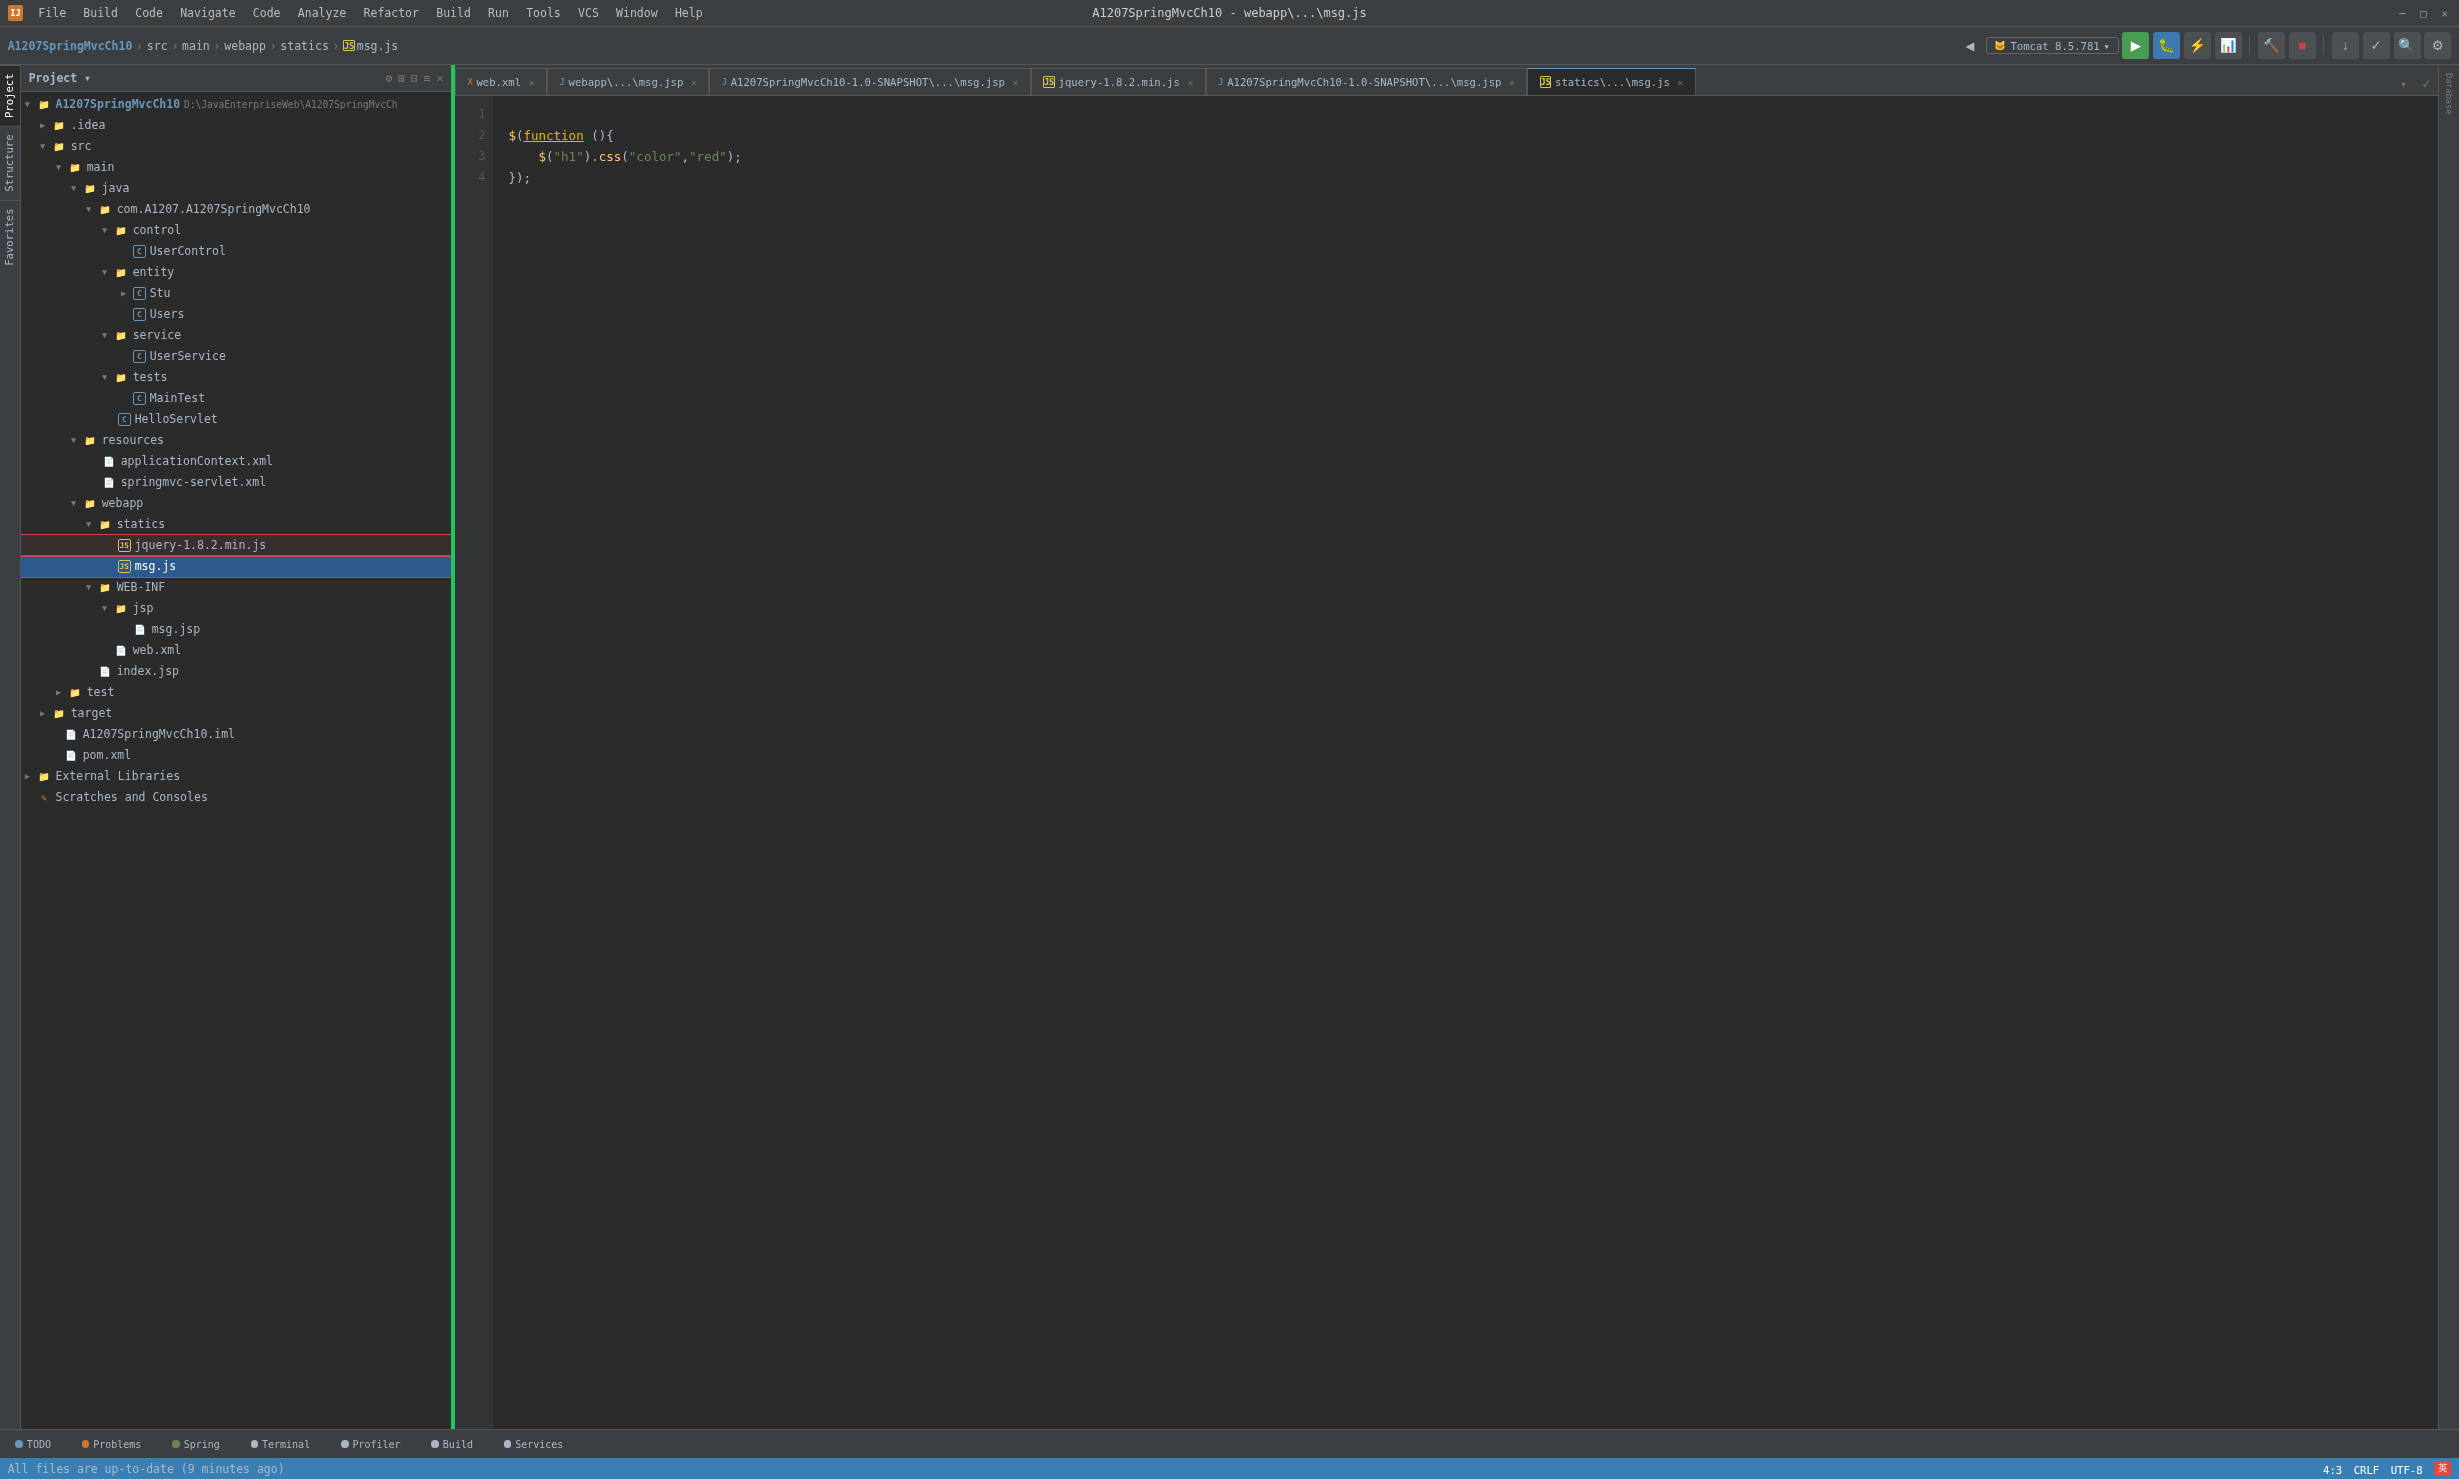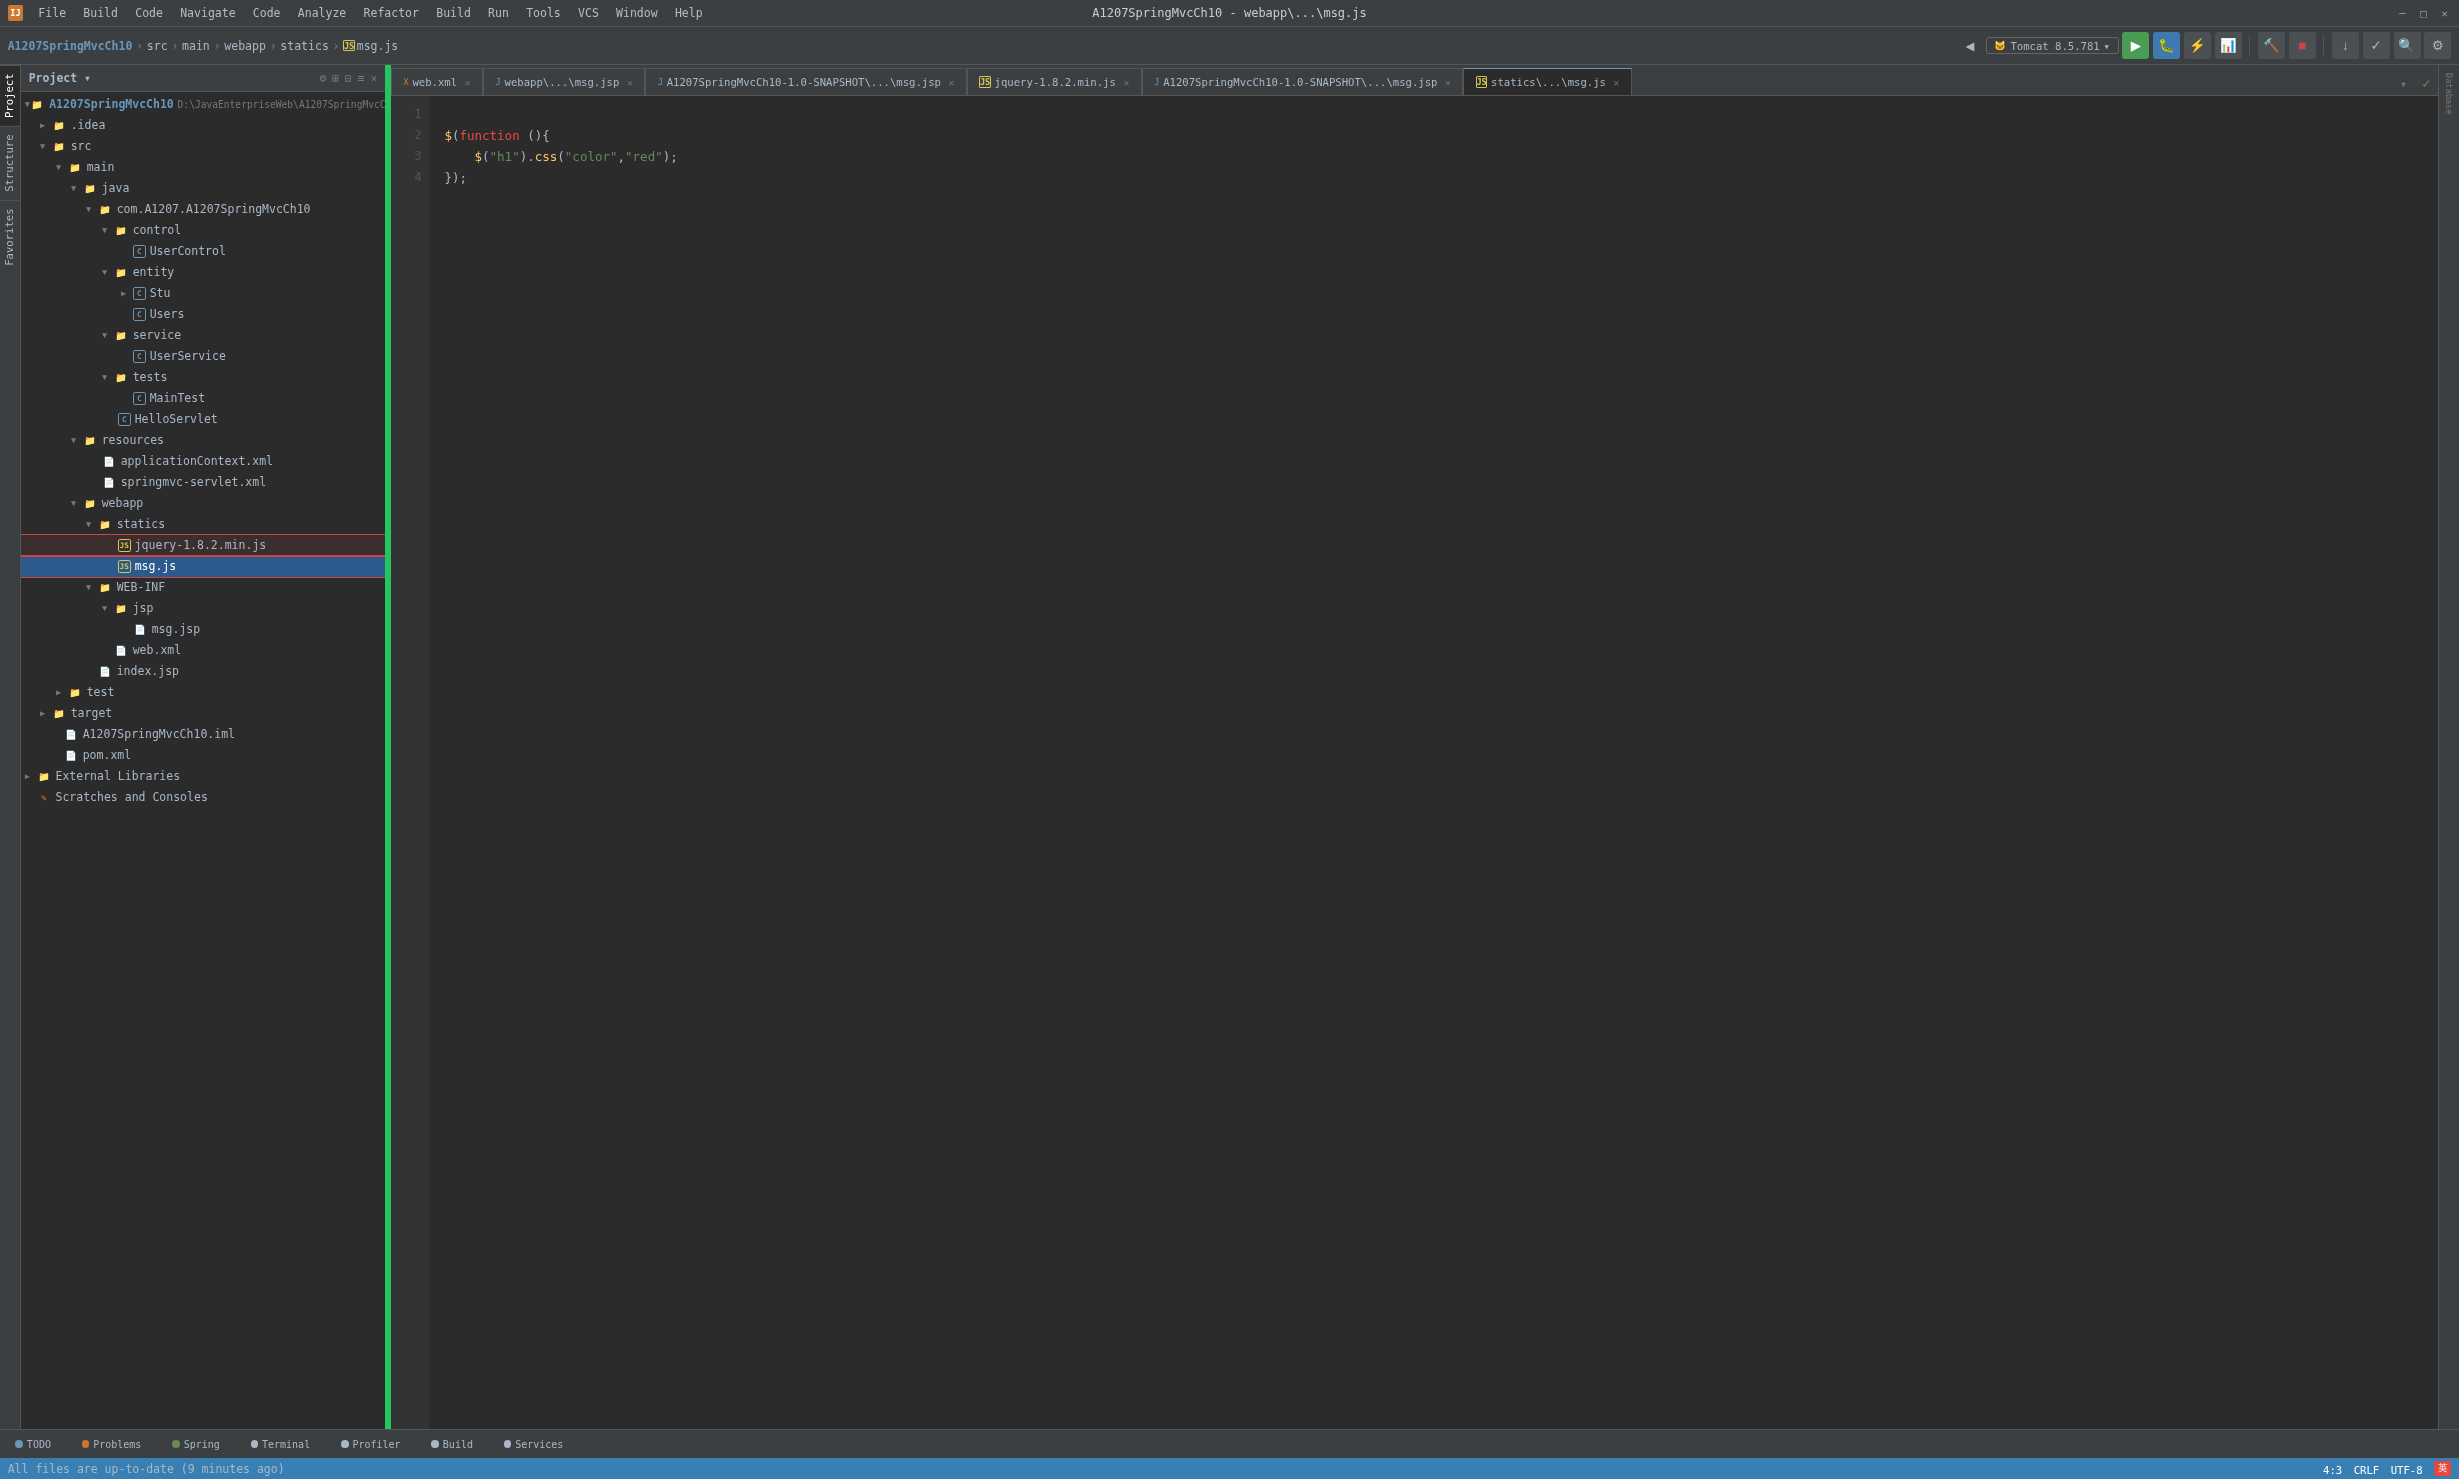--- a/index.html
+++ b/index.html
@@ -143,25 +143,25 @@
 
     
     #main-layout {
       display: flex;
       flex: 1;
       overflow: hidden;
     }
 
     
     #project-panel {
-      width: 370px;
+      width: 434px;
       background: #2b2b2b;
       display: flex;
       flex-direction: column;
-      border-right: 6px solid #22c55e;
+      border-right: 4px solid #22c55e;
       flex-shrink: 0;
       justify-content: space-between;
     }
     #project-header {
       height: 27px;
       background: #3c3f41;
       display: flex;
       align-items: center;
       padding: 0 7.7px;
       gap: 7.7px;
@@ -298,21 +298,21 @@
       padding: 7.7px 15.4px;
       overflow: auto;
     }
     .code-line {
       height: 21px;
       display: flex;
       align-items: center;
       font-size: 12.5px;
       white-space: pre;
     }
-    .kw-purple { color: #ef4444; }
+    .kw-purple { color: #eab308; text-decoration: underline; }
     .kw-func { color: #ffc66d; }
     .kw-str { color: #6a8759; }
     .kw-paren { color: #a9b7c6; }
     .kw-method { color: #ffc66d; }
 
     
     #right-side-icons {
       width: 21px;
       background: #3c3f41;
       display: flex;

